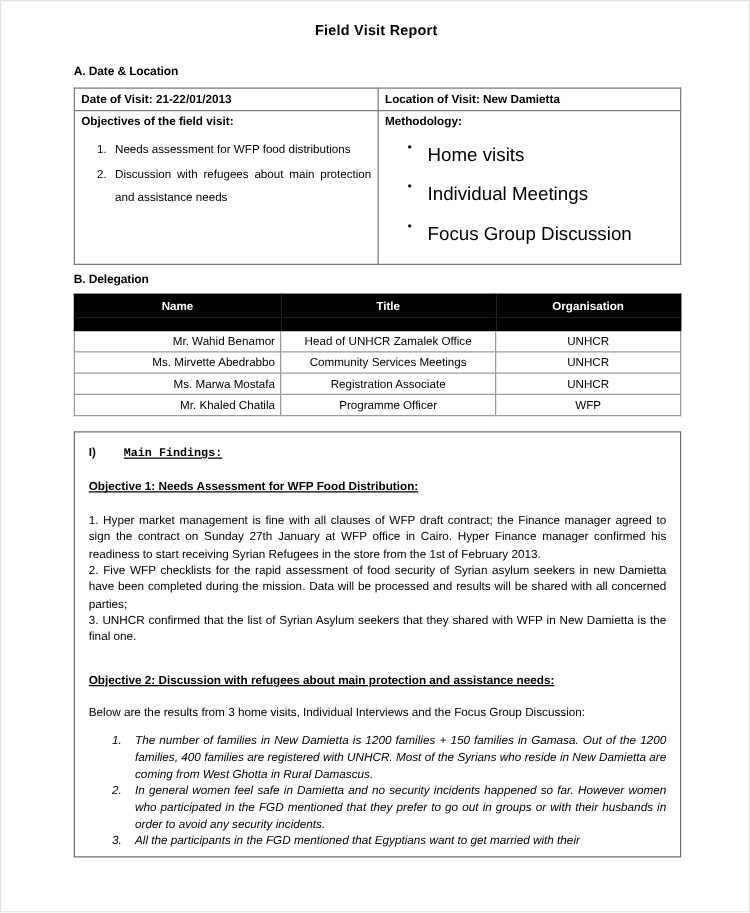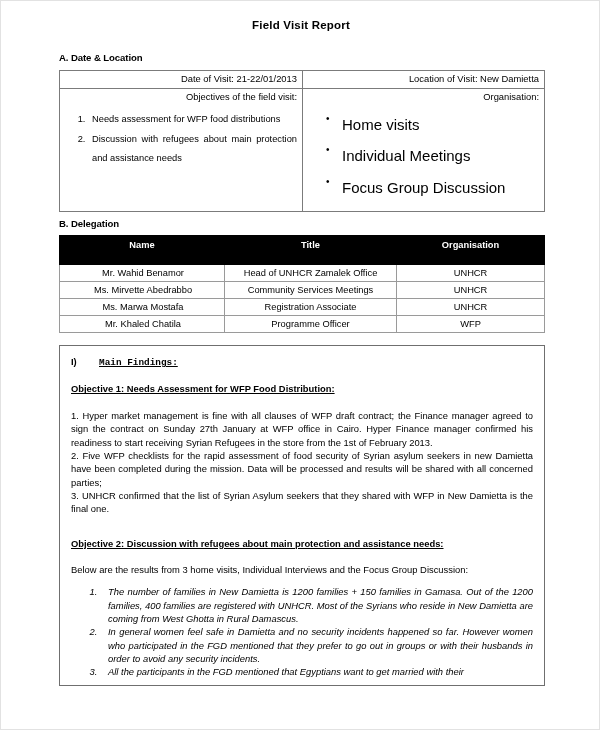--- a/index.html
+++ b/index.html
@@ -54,21 +54,21 @@
     margin-left: 14px;
     table-layout: fixed;
   }
   table.tbl td {
     border: 1px solid #7b7b7b;
     vertical-align: top;
     padding: 2px 5px 3px 5px;
     font-size: 9.4px;
     line-height: 1.25;
   }
-  .cell-bold { font-weight: normal; text-align: right; }
+  .cell-bold { font-weight: bold; }
   .col-left  { width: 232px; }
 
   ol.objlist {
     margin: 7px 0 4px 0;
     padding-left: 23px;
     font-size: 9.3px;
     line-height: 2.05;
   }
   ol.objlist li {
     text-align: justify;
@@ -115,21 +115,21 @@
     font-weight: bold;
     text-align: center;
     padding: 3px 4px 3px 4px;
   }
   table.deleg thead tr.spacer th {
     height: 9px;
     padding: 0;
     font-size: 0;
     line-height: 0;
   }
-  table.deleg td.c-name { text-align: center;   padding-left: 6px; }
+  table.deleg td.c-name { text-align: right;   padding-left: 6px; }
   table.deleg td.c-ttl  { text-align: center; }
   table.deleg td.c-org  { text-align: center; }
   .w-name { width: 156px; }
   .w-ttl  { width: 163px; }
 
   
   .findings {
     margin: 12px 0 0 14px;
     width: 486px;
     box-sizing: border-box;
@@ -185,21 +185,21 @@
       </tr>
       <tr>
         <td class="col-left">
           <div class="cell-bold">Objectives of the field visit:</div>
           <ol class="objlist">
             <li>Needs assessment for WFP food distributions</li>
             <li>Discussion with refugees about main protection and assistance needs</li>
           </ol>
         </td>
         <td>
-          <div class="cell-bold">Organisation:</div>
+          <div class="cell-bold">Methodology:</div>
           <ul class="methlist">
             <li>Home visits</li>
             <li>Individual Meetings</li>
             <li>Focus Group Discussion</li>
           </ul>
         </td>
       </tr>
     </tbody>
       </table>
 

